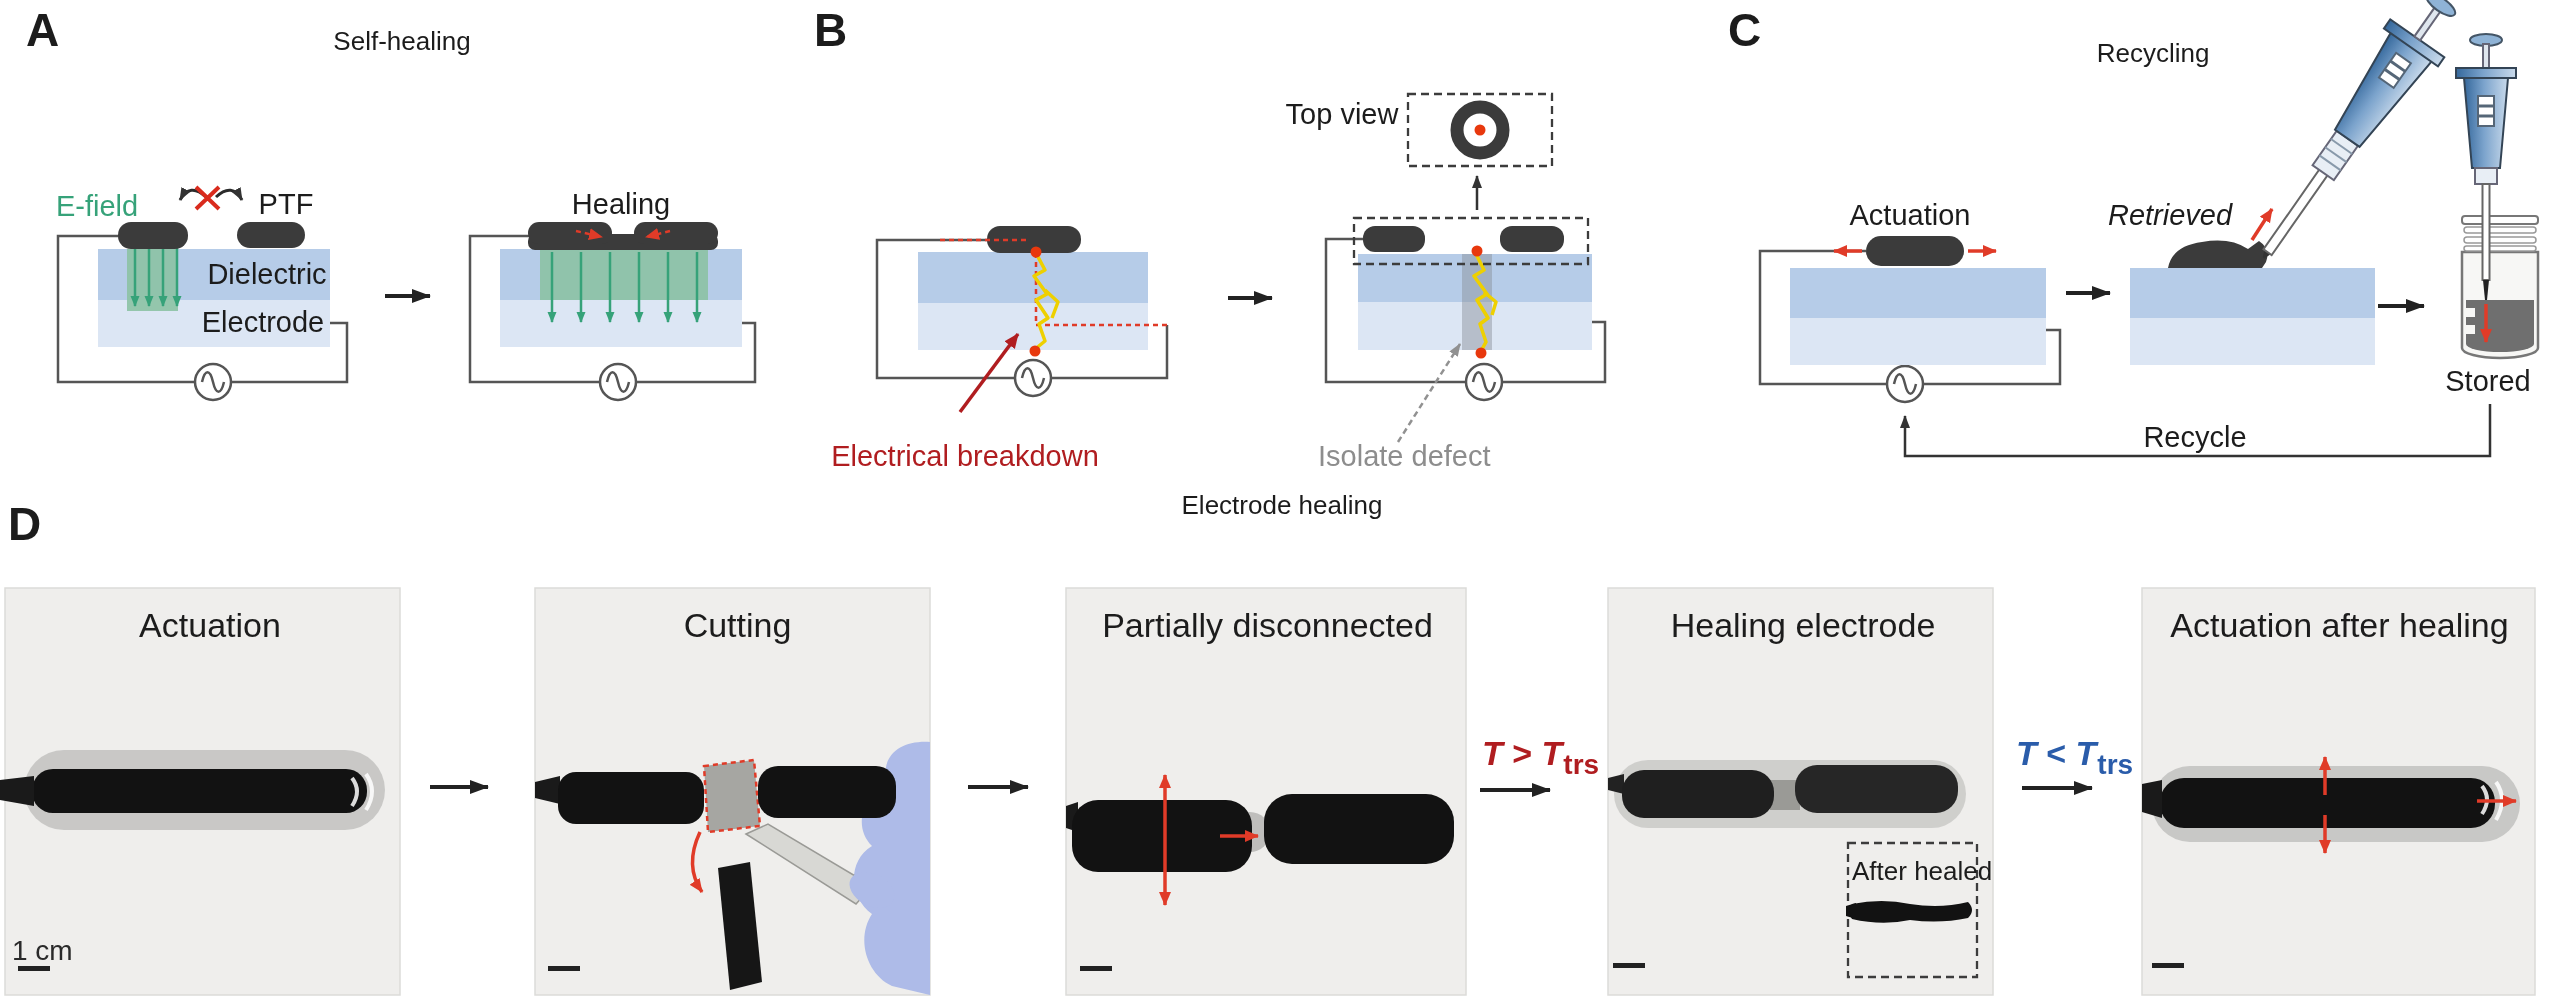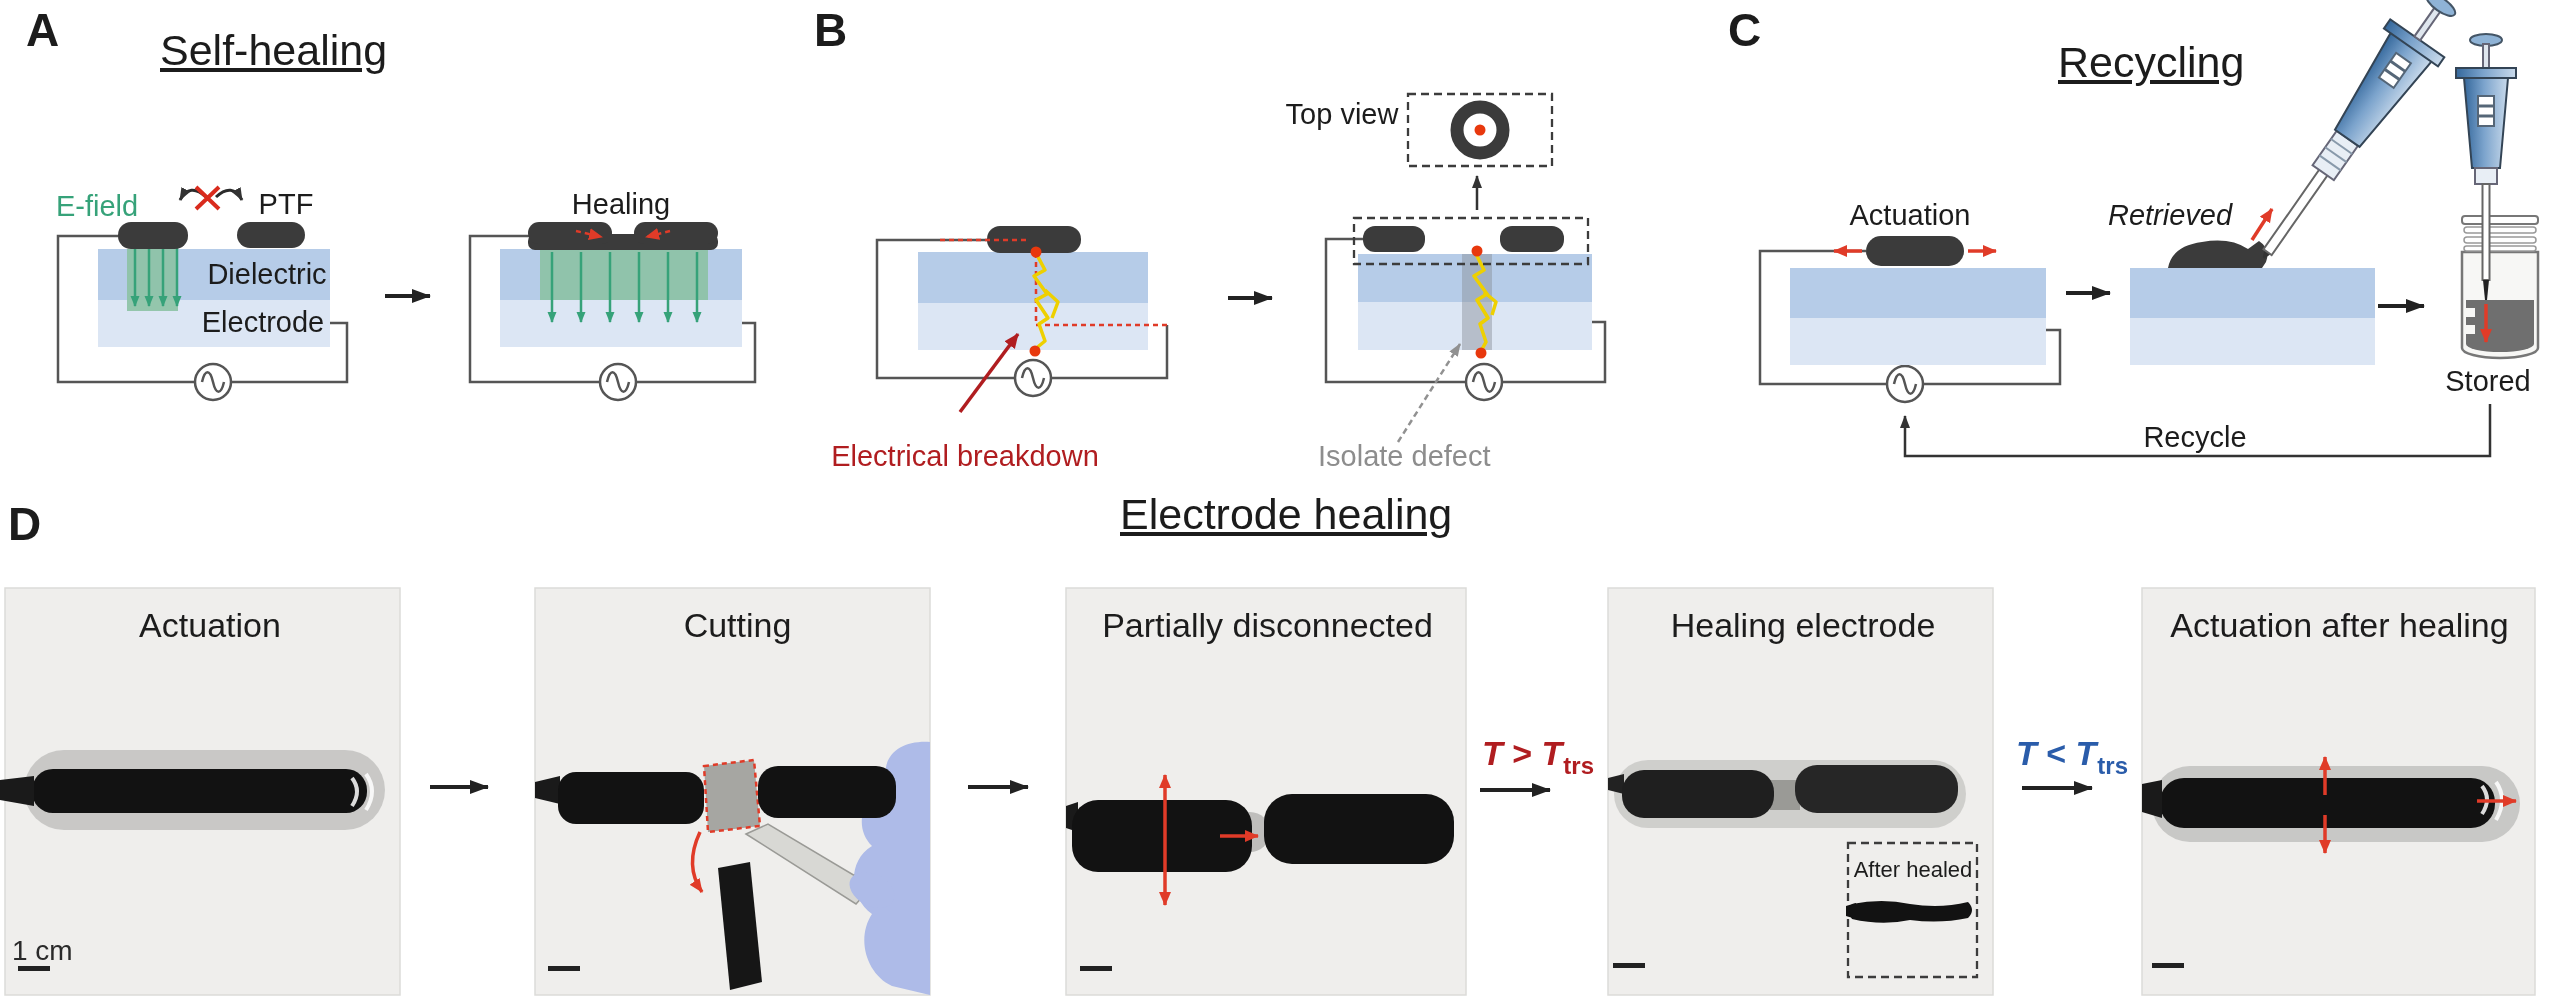--- a/index.html
+++ b/index.html
@@ -1,32 +1,32 @@
 <!DOCTYPE html>
 <html style="--dielectric_blue: #b6cce8; --electrode_blue: #dce6f4; --ptf_dark: #3b3b3b; --efield_green: #36a279; --efield_fill: #8cc2a4; --wire_gray: #555555; --red_accent: #e03b28; --breakdown_red: #b01d20; --trs_cold_blue: #2a5caa; --defect_gray: #8d8d8d; --lightning_yellow: #eed000; --photo_bg: #efeeec; --glove_blue: #aebbe8; --pipette_blue: #4a7fb5;"><head>
 <meta charset="utf-8">
 <style>
   html,body{margin:0;padding:0;background:#fff;}
   #fig{position:relative;width:2560px;height:1003px;background:#fff;overflow:hidden;
        font-family:"Liberation Sans",sans-serif;}
   #art{position:absolute;left:0;top:0;}
   .lb{position:absolute;color:#1c1c1c;white-space:nowrap;line-height:1.05;}
   .letter{font-size:46px;font-weight:700;}
-  .title{font-size:43px;text-decoration:underline;}
+  .title{font-size:26px;text-align:center;}
   .slab{font-size:29px;}
   .ctr{text-align:center;}
   .green{color:var(--efield_green,#36a279);}
   .dred{color:var(--breakdown_red,#b01d20);}
   .gray{color:var(--defect_gray,#8d8d8d);}
   .plab{font-size:34px;text-align:center;}
-  .small{font-size:22px;}
+  .small{font-size:26px;}
   .cm{font-size:28px;color:#2a2a2a;}
   .tl{font-size:34px;font-weight:600;}
   .tl .ti{font-style:italic;}
-  .tl .tsub{font-size:24px;vertical-align:-9px;margin-left:1px;}
+  .tl .tsub{font-size:28px;vertical-align:-9px;margin-left:1px;}
   .hot{color:var(--breakdown_red,#b01d20);}
   .cold{color:var(--trs_cold_blue,#2a5caa);}
   
   .f-diel{fill:var(--dielectric_blue,#b6cce8);}
   .f-elec{fill:var(--electrode_blue,#dce6f4);}
   .f-dark{fill:var(--ptf_dark,#3b3b3b);}
   .f-black{fill:#121212;}
   .f-photo{fill:var(--photo_bg,#efeeec);stroke:#dcdbd9;stroke-width:1.5;}
   .f-dot{fill:#e8380d;}
   .f-glove{fill:var(--glove_blue,#aebbe8);}

